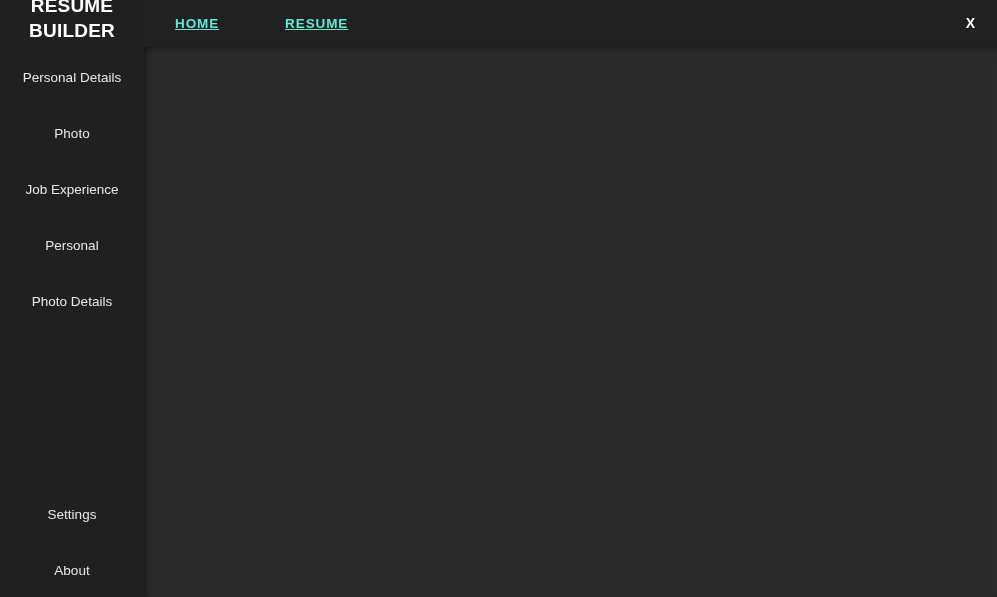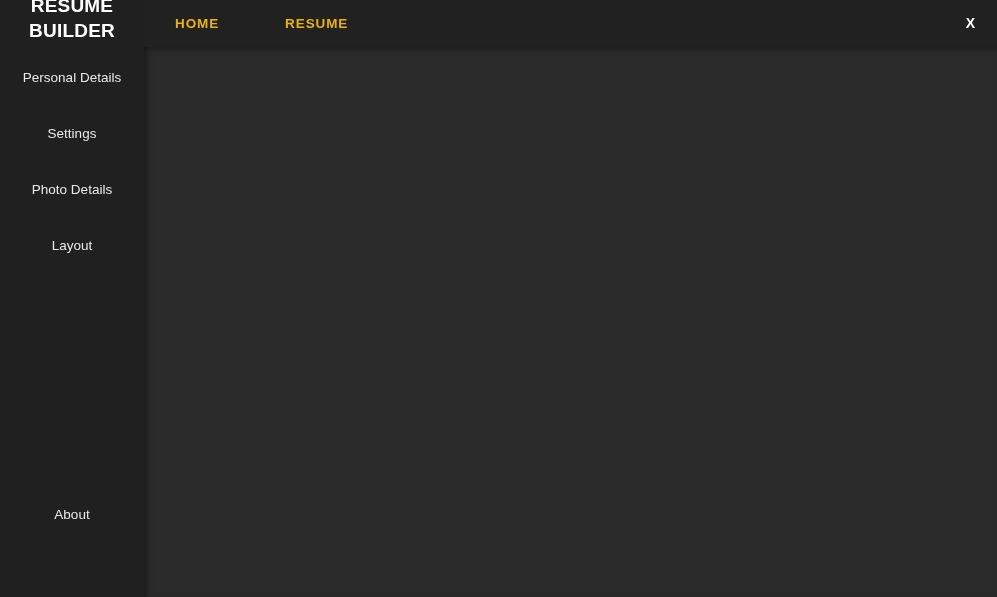--- a/index.html
+++ b/index.html
@@ -89,29 +89,30 @@
   .header-nav {
     position: absolute;
     left: 0; top: 0;
     height: 47px;
     list-style: none;
     display: flex;
     align-items: center;
   }
 
   .header-nav-item {
-    color: #eab308;
+    color: #5eead4;
     font-size: 13.5px;
     font-weight: bold;
     letter-spacing: 0.9px;
     cursor: pointer;
     user-select: none;
     padding: 0 10px;
     height: 47px;
     line-height: 47px;
+    text-decoration: underline;
   }
   .header-nav-item.home { margin-left: 21px; }
   .header-nav-item.print { margin-left: 46px; }
 
   .close-button {
     position: absolute;
     right: 16px;
     top: 0;
     height: 47px;
     line-height: 47px;
@@ -151,26 +152,28 @@
 
   <aside class="sidebar">
 
     <div class="brand">
       <span class="brand-line">RESUME</span>
       <span class="brand-line">BUILDER</span>
     </div>
 
     <ul class="nav-list">
       <li class="nav-item">Personal Details</li>
-      <li class="nav-item">Settings</li>
+      <li class="nav-item">Photo</li>
+      <li class="nav-item">Job Experience</li>
+      <li class="nav-item">Personal</li>
       <li class="nav-item">Photo Details</li>
-      <li class="nav-item">Layout</li>
     </ul>
 
     <ul class="nav-list-bottom">
+      <li class="nav-item">Settings</li>
       <li class="nav-item">About</li>
     </ul>
 
   </aside>
 
   <header class="header">
     <ul class="header-nav">
       <li class="header-nav-item home">HOME</li>
       <li class="header-nav-item print">RESUME</li>
     </ul>

